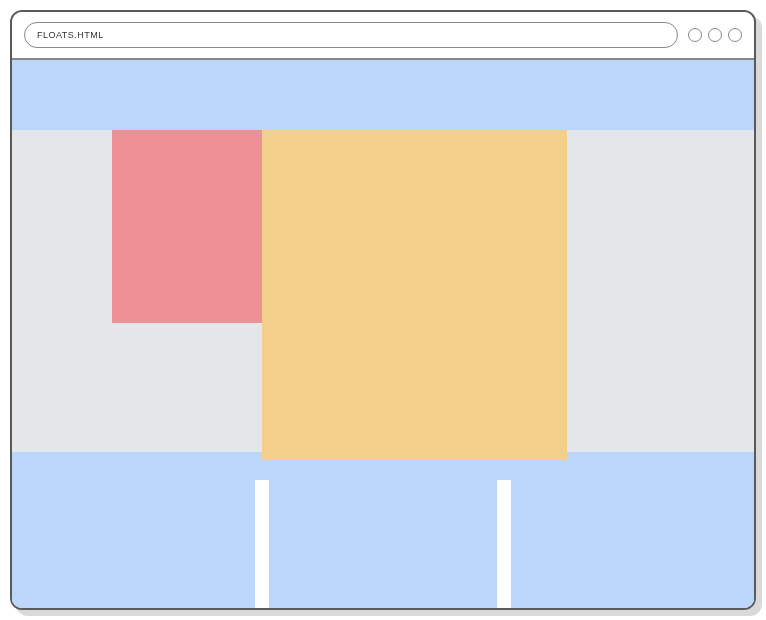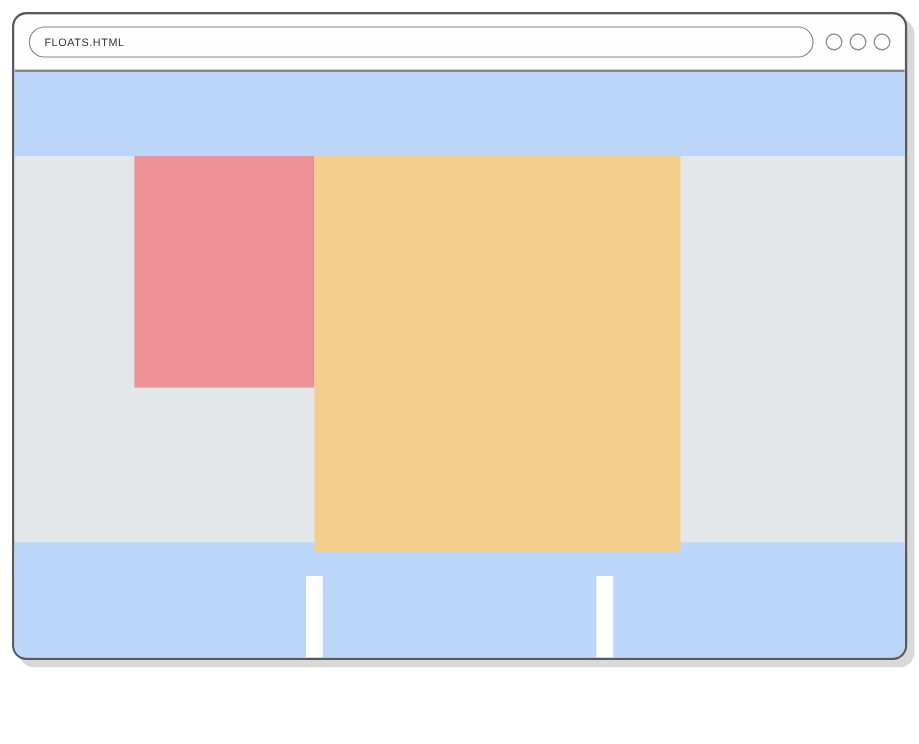--- a/index.html
+++ b/index.html
@@ -7,21 +7,21 @@
       padding: 0;
       box-sizing: border-box;
     }
     body {
       background: #ffffff;
       font-family: Arial, sans-serif;
       padding: 10px;
     }
     .browser-window {
       width: 746px;
-      height: 540px;
+      height: 600px;
       background: #fefefe;
       border: 2px solid #5a5a5a;
       border-radius: 12px;
       box-shadow: 6px 6px 0 rgba(0,0,0,0.15);
       overflow: hidden;
       display: flex;
       flex-direction: column;
     }
     .browser-chrome {
       height: 48px;

